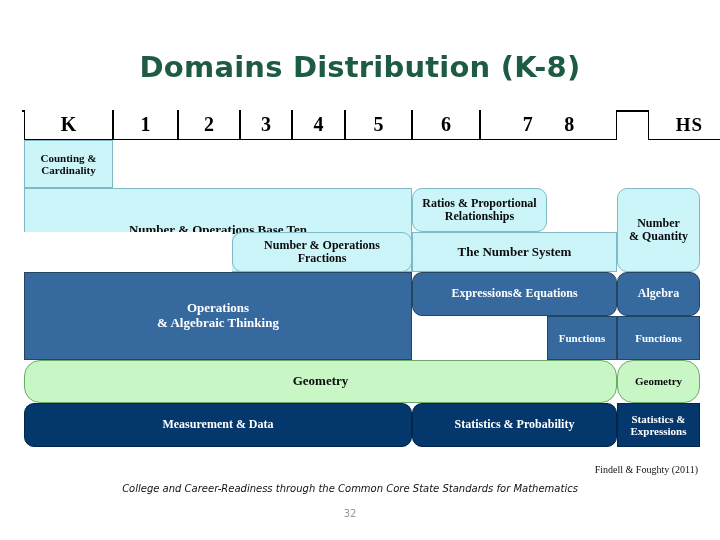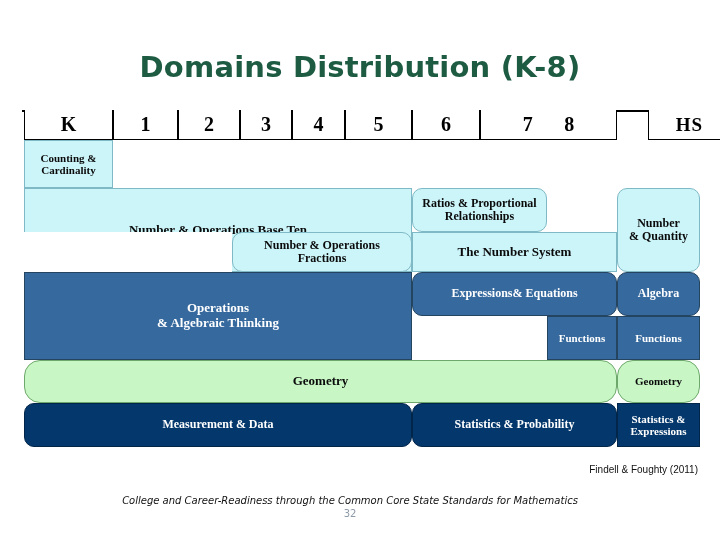--- a/index.html
+++ b/index.html
@@ -39,25 +39,25 @@
   .navy{background:#04376B;color:#ffffff;border-color:#02254a;}
   .blank{background:#ffffff;border:none;}
 
   .f11{font-size:11px;}
   .f12{font-size:12px;border-radius:10px;}
   .f13{font-size:13px;}
 
   
   .credit{
     position:absolute;right:22px;top:464px;
-    font-family:Liberation Sans, sans-serif;font-size:10px;color:#111;
+    font-family:Liberation Serif, serif;font-size:10px;color:#111;
   }
   .subcredit{
     position:absolute;left:0;top:483px;width:700px;text-align:center;
-    font-family:"DejaVu Sans",sans-serif;font-style:italic;font-size:10px;color:#111;margin-top:12px;
+    font-family:"DejaVu Sans",sans-serif;font-style:italic;font-size:10px;color:#111;
   }
   .pagenum{
     position:absolute;left:0;top:508px;width:700px;text-align:center;
     font-family:"DejaVu Sans",sans-serif;font-size:10px;color:#8d9aa8;
   }
 </style>
 </head>
 <body>
 
 <div id="slide">

